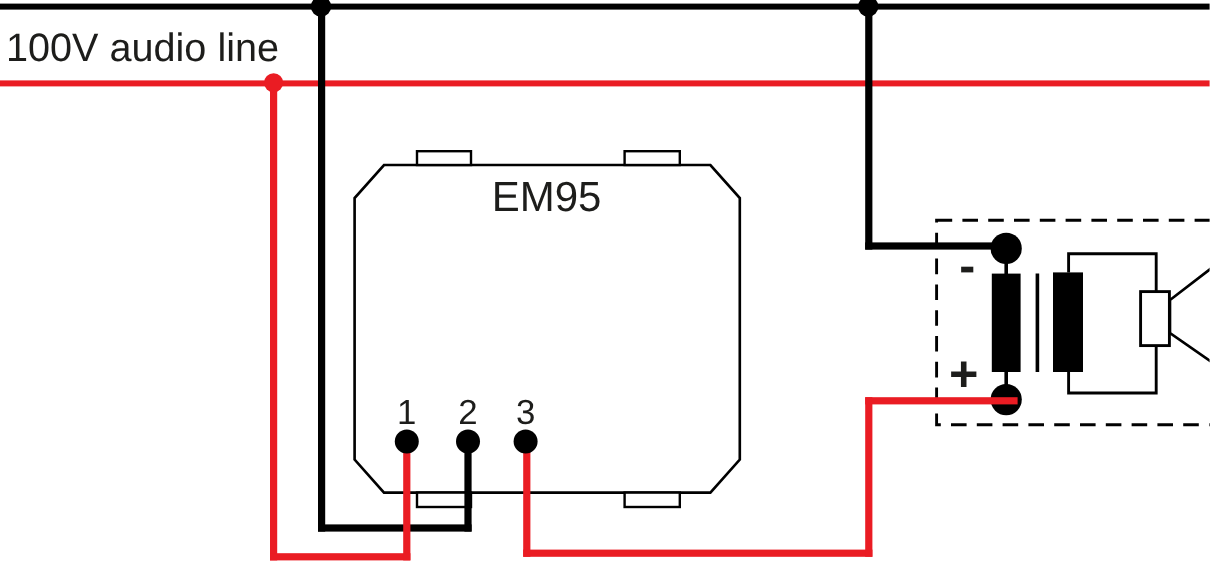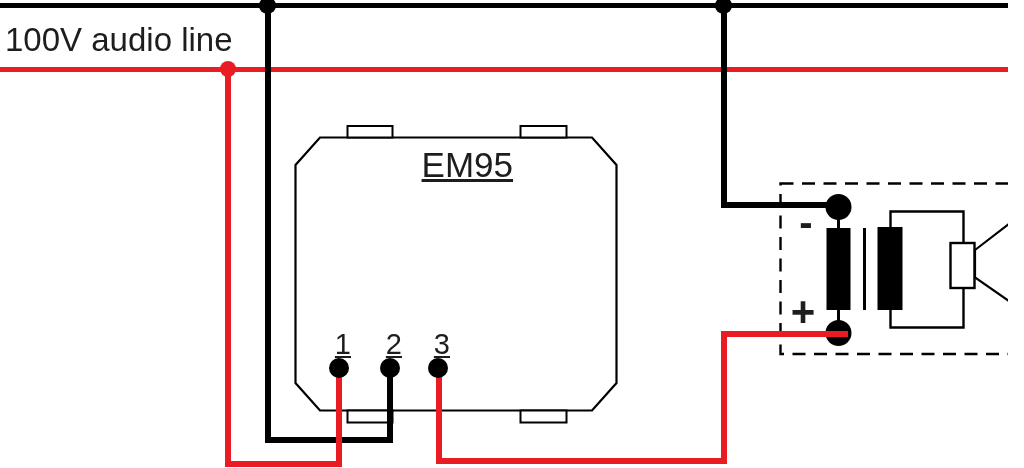--- a/index.html
+++ b/index.html
@@ -6,21 +6,21 @@
   .stage {
     position:relative; width:1008px; height:468px;
     background:#ffffff; overflow:hidden;
     font-family:"Liberation Sans","DejaVu Sans",sans-serif;
   }
   .linework { position:absolute; left:0; top:0; }
   .ink-stroke { stroke:#000000; }
   .wire { position:absolute; }
   .dot  { position:absolute; border-radius:50%; }
   .lbl  { position:absolute; white-space:nowrap; color:#1d1d1b; line-height:1.05; }
-  .lbl.center { text-align:right;text-decoration:underline; }
+  .lbl.center { text-align:center; }
   .lbl.anchor { transform:translate(-50%,-50%); font-weight:bold; }
 </style>
 </head>
 <body>
 
 <div class="stage" style="color: rgb(29, 29, 27);">
 
   <svg class="linework" width="1024" height="468" viewBox="0 0 1024 468">
 
     <polygon points="320,137.5 592,137.5 616.5,165 616.5,383 592,410.5 320,410.5 295.5,383 295.5,165" fill="#ffffff" class="ink-stroke" stroke-width="2.2"></polygon>

